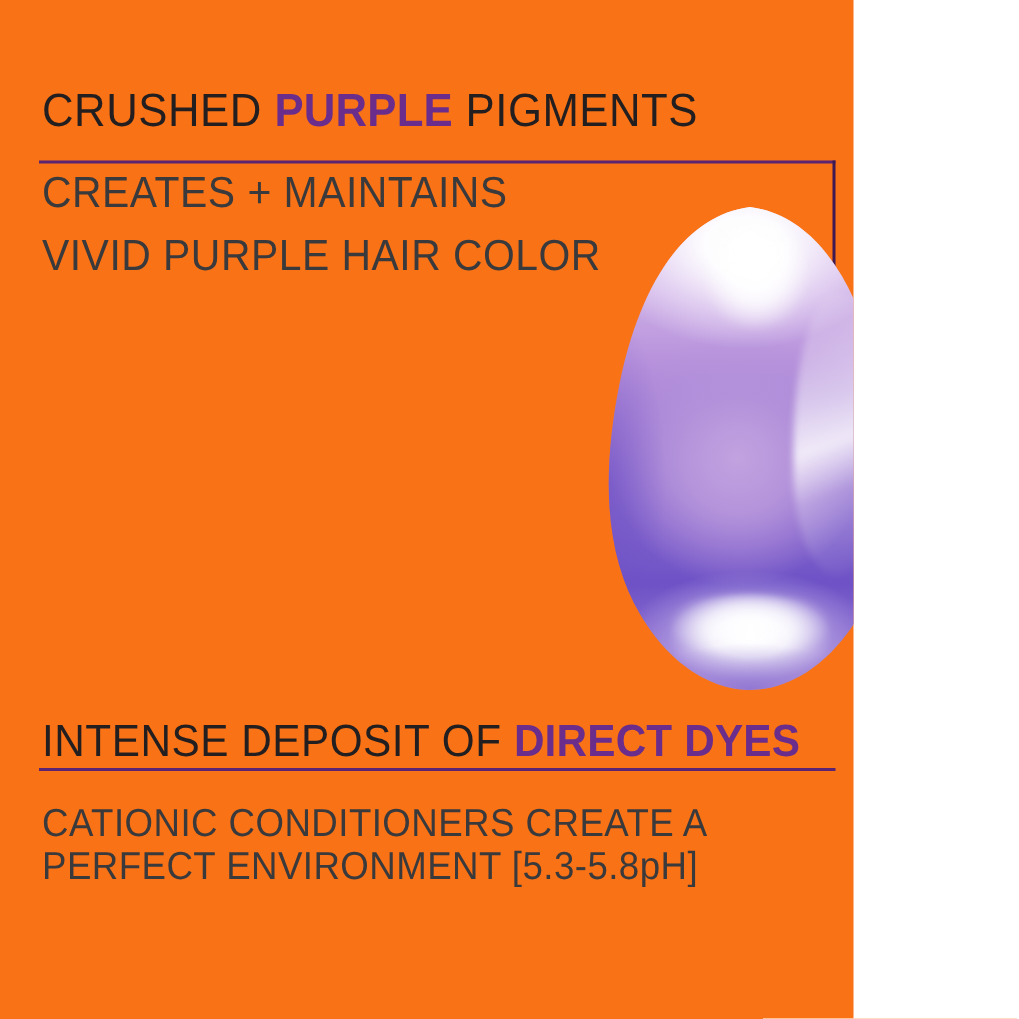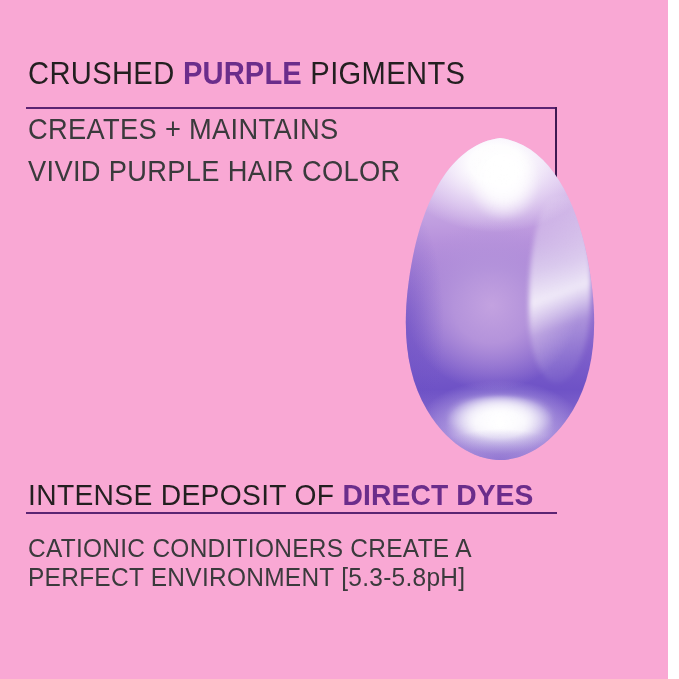--- a/index.html
+++ b/index.html
@@ -5,23 +5,23 @@
   html, body {
     margin: 0;
     padding: 0;
     background: #ffffff;
   }
   body {
     font-family: "Liberation Sans", sans-serif;
   }
   #canvas {
     position: relative;
-    width: 668px;
+    width: 569px;
     height: 679px;
-    background: #f9a8d4;
+    background: #f97316;
     overflow: hidden;
   }
 
   
   .headline {
     position: absolute;
     font-family: "Liberation Sans", sans-serif;
     font-weight: 300;
     color: #231f20;
     letter-spacing: 0.012em;

